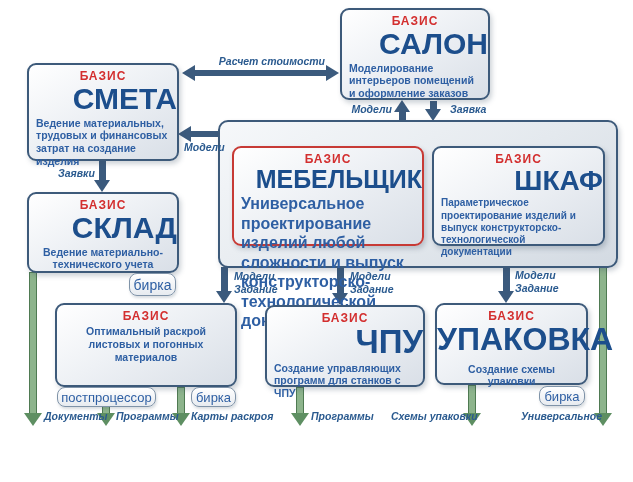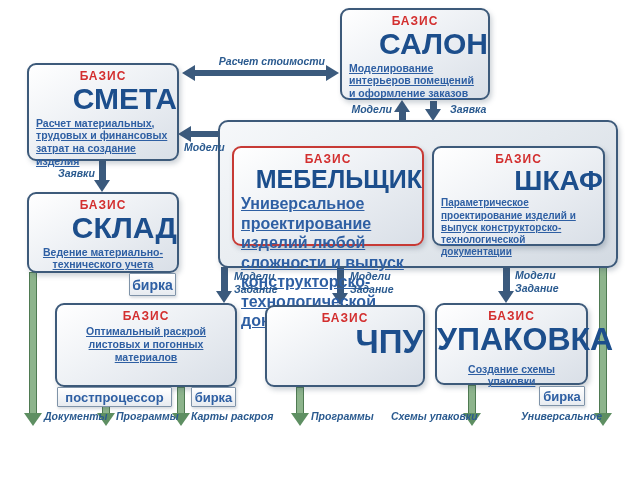--- a/index.html
+++ b/index.html
@@ -13,25 +13,25 @@
     box-shadow:2px 3px 5px rgba(60,80,100,.25);z-index:2;text-align:center;
   }
   .container-box{
     position:absolute;box-sizing:border-box;border:2px solid #3d5a7a;border-radius:10px;
     background:linear-gradient(150deg,#f6f8fa 0%,#e4e9ee 55%,#d3dae2 100%);
     box-shadow:2px 3px 5px rgba(60,80,100,.25);z-index:1;
   }
   .box.redborder{border:2px solid #c73a35;}
   .brand{font-size:12px;font-weight:bold;color:#d32f2f;margin-top:4px;letter-spacing:1px;}
   .title{font-weight:bold;color:#1c4e8c;line-height:1.05;white-space:nowrap;text-align:right;}
-  .desc{font-weight:bold;color:#2e5fa3;font-size:10.5px;line-height:1.22;padding:2px 7px 0 7px;text-decoration:underline;}
+  .desc{font-weight:bold;color:#2e5fa3;font-size:10.5px;line-height:1.22;padding:2px 7px 0 7px;}
   .desc.left{text-align:left;}
   .tag{
-    position:absolute;box-sizing:border-box;border:1px solid #7f93a8;border-radius:1px;
-    background:linear-gradient(#ffffff,#e7ebf0);color:#2e5fa3;font-weight:bold;
+    position:absolute;box-sizing:border-box;border:1px solid #7f93a8;border-radius:8px;
+    background:linear-gradient(#ffffff,#e7ebf0);color:#2e5fa3;font-weight:normal;
     display:flex;align-items:center;justify-content:center;z-index:3;
     box-shadow:1px 2px 3px rgba(60,80,100,.2);
   }
   .flabel{
     position:absolute;font-style:italic;font-weight:bold;color:#2a5a8f;
     font-size:10.5px;line-height:13px;z-index:3;white-space:nowrap;
   }
   .ab{position:absolute;background:#3b5a7d;z-index:1;}
   .tri{position:absolute;width:0;height:0;border-style:solid;border-color:transparent;z-index:1;}
   .gbody{position:absolute;box-sizing:border-box;width:8px;background:#8db48c;border:1px solid #4f7a52;z-index:1;}
@@ -121,21 +121,21 @@
 
   <div class="box" style="left:340px;top:8px;width:150px;height:92px">
     <div class="brand">БАЗИС</div>
     <div class="title" style="font-size:30px">САЛОН</div>
     <div class="desc left">Моделирование интерьеров помещений и оформление заказов</div>
   </div>
 
   <div class="box" style="left:27px;top:63px;width:152px;height:98px">
     <div class="brand">БАЗИС</div>
     <div class="title" style="font-size:30px">СМЕТА</div>
-    <div class="desc left">Расчет материальных, трудовых и финансовых затрат на создание изделия</div>
+    <div class="desc left">Ведение материальных, трудовых и финансовых затрат на создание изделия</div>
   </div>
 
   <div class="box" style="left:27px;top:192px;width:152px;height:81px">
     <div class="brand">БАЗИС</div>
     <div class="title" style="font-size:30px">СКЛАД</div>
     <div class="desc">Ведение материально-технического учета</div>
   </div>
 
   <div class="box redborder" style="left:232px;top:146px;width:192px;height:100px">
     <div class="brand">БАЗИС</div>
@@ -150,27 +150,28 @@
   </div>
 
   <div class="box" style="left:55px;top:303px;width:182px;height:84px">
     <div class="brand">БАЗИС</div>
     <div class="desc">Оптимальный раскрой листовых и погонных материалов</div>
   </div>
 
   <div class="box" style="left:265px;top:305px;width:160px;height:82px">
     <div class="brand">БАЗИС</div>
     <div class="title" style="font-size:33px">ЧПУ</div>
+    <div class="desc left">Создание управляющих программ для станков с ЧПУ</div>
   </div>
 
   <div class="box" style="left:435px;top:303px;width:153px;height:82px">
     <div class="brand">БАЗИС</div>
     <div class="title" style="font-size:32px">УПАКОВКА</div>
     <div class="desc" style="padding-top:6px">Создание схемы упаковки</div>
   </div>
 
   <div class="tag" style="left:129px;top:273px;width:47px;height:23px;font-size:14px">бирка</div>
-  <div class="tag" style="left:57px;top:387px;width:115px;height:20px;font-size:13px">постпроцессор</div>
+  <div class="tag" style="left:57px;top:387px;width:99px;height:20px;font-size:13px">постпроцессор</div>
   <div class="tag" style="left:191px;top:387px;width:45px;height:20px;font-size:13px">бирка</div>
   <div class="tag" style="left:539px;top:386px;width:46px;height:20px;font-size:13px">бирка</div>
 
 
 </div>
 
 </body></html>

